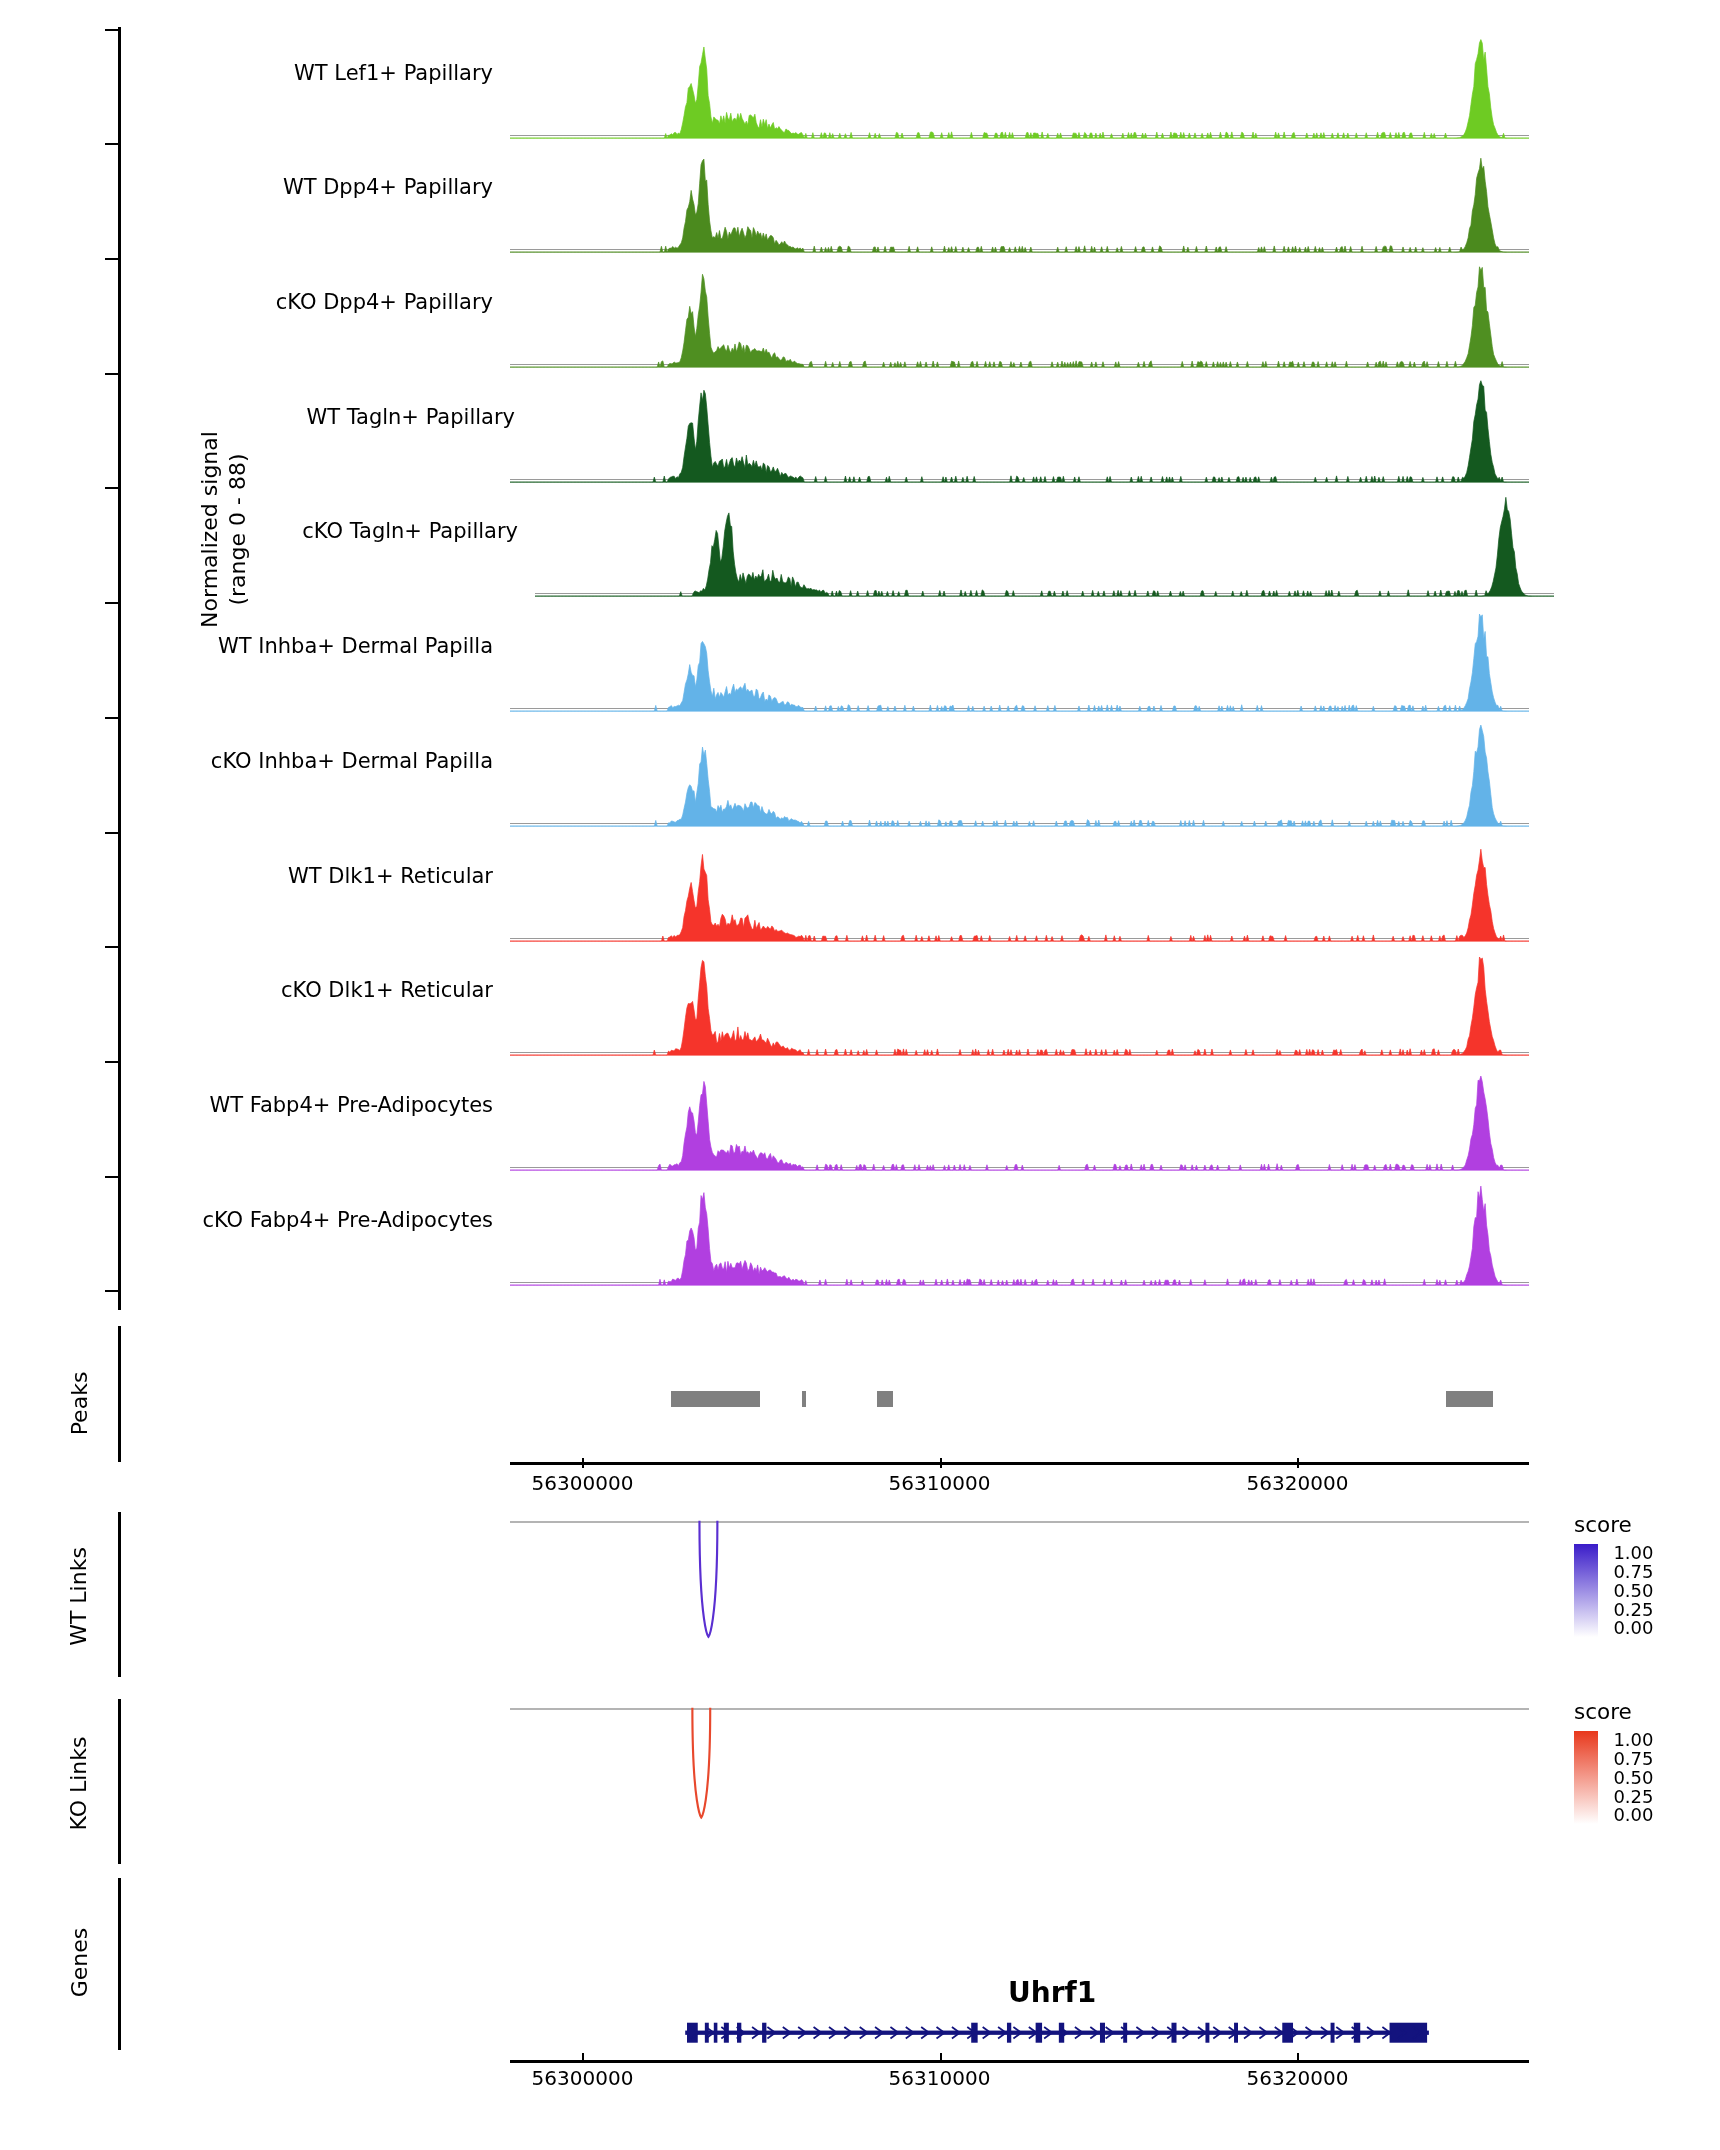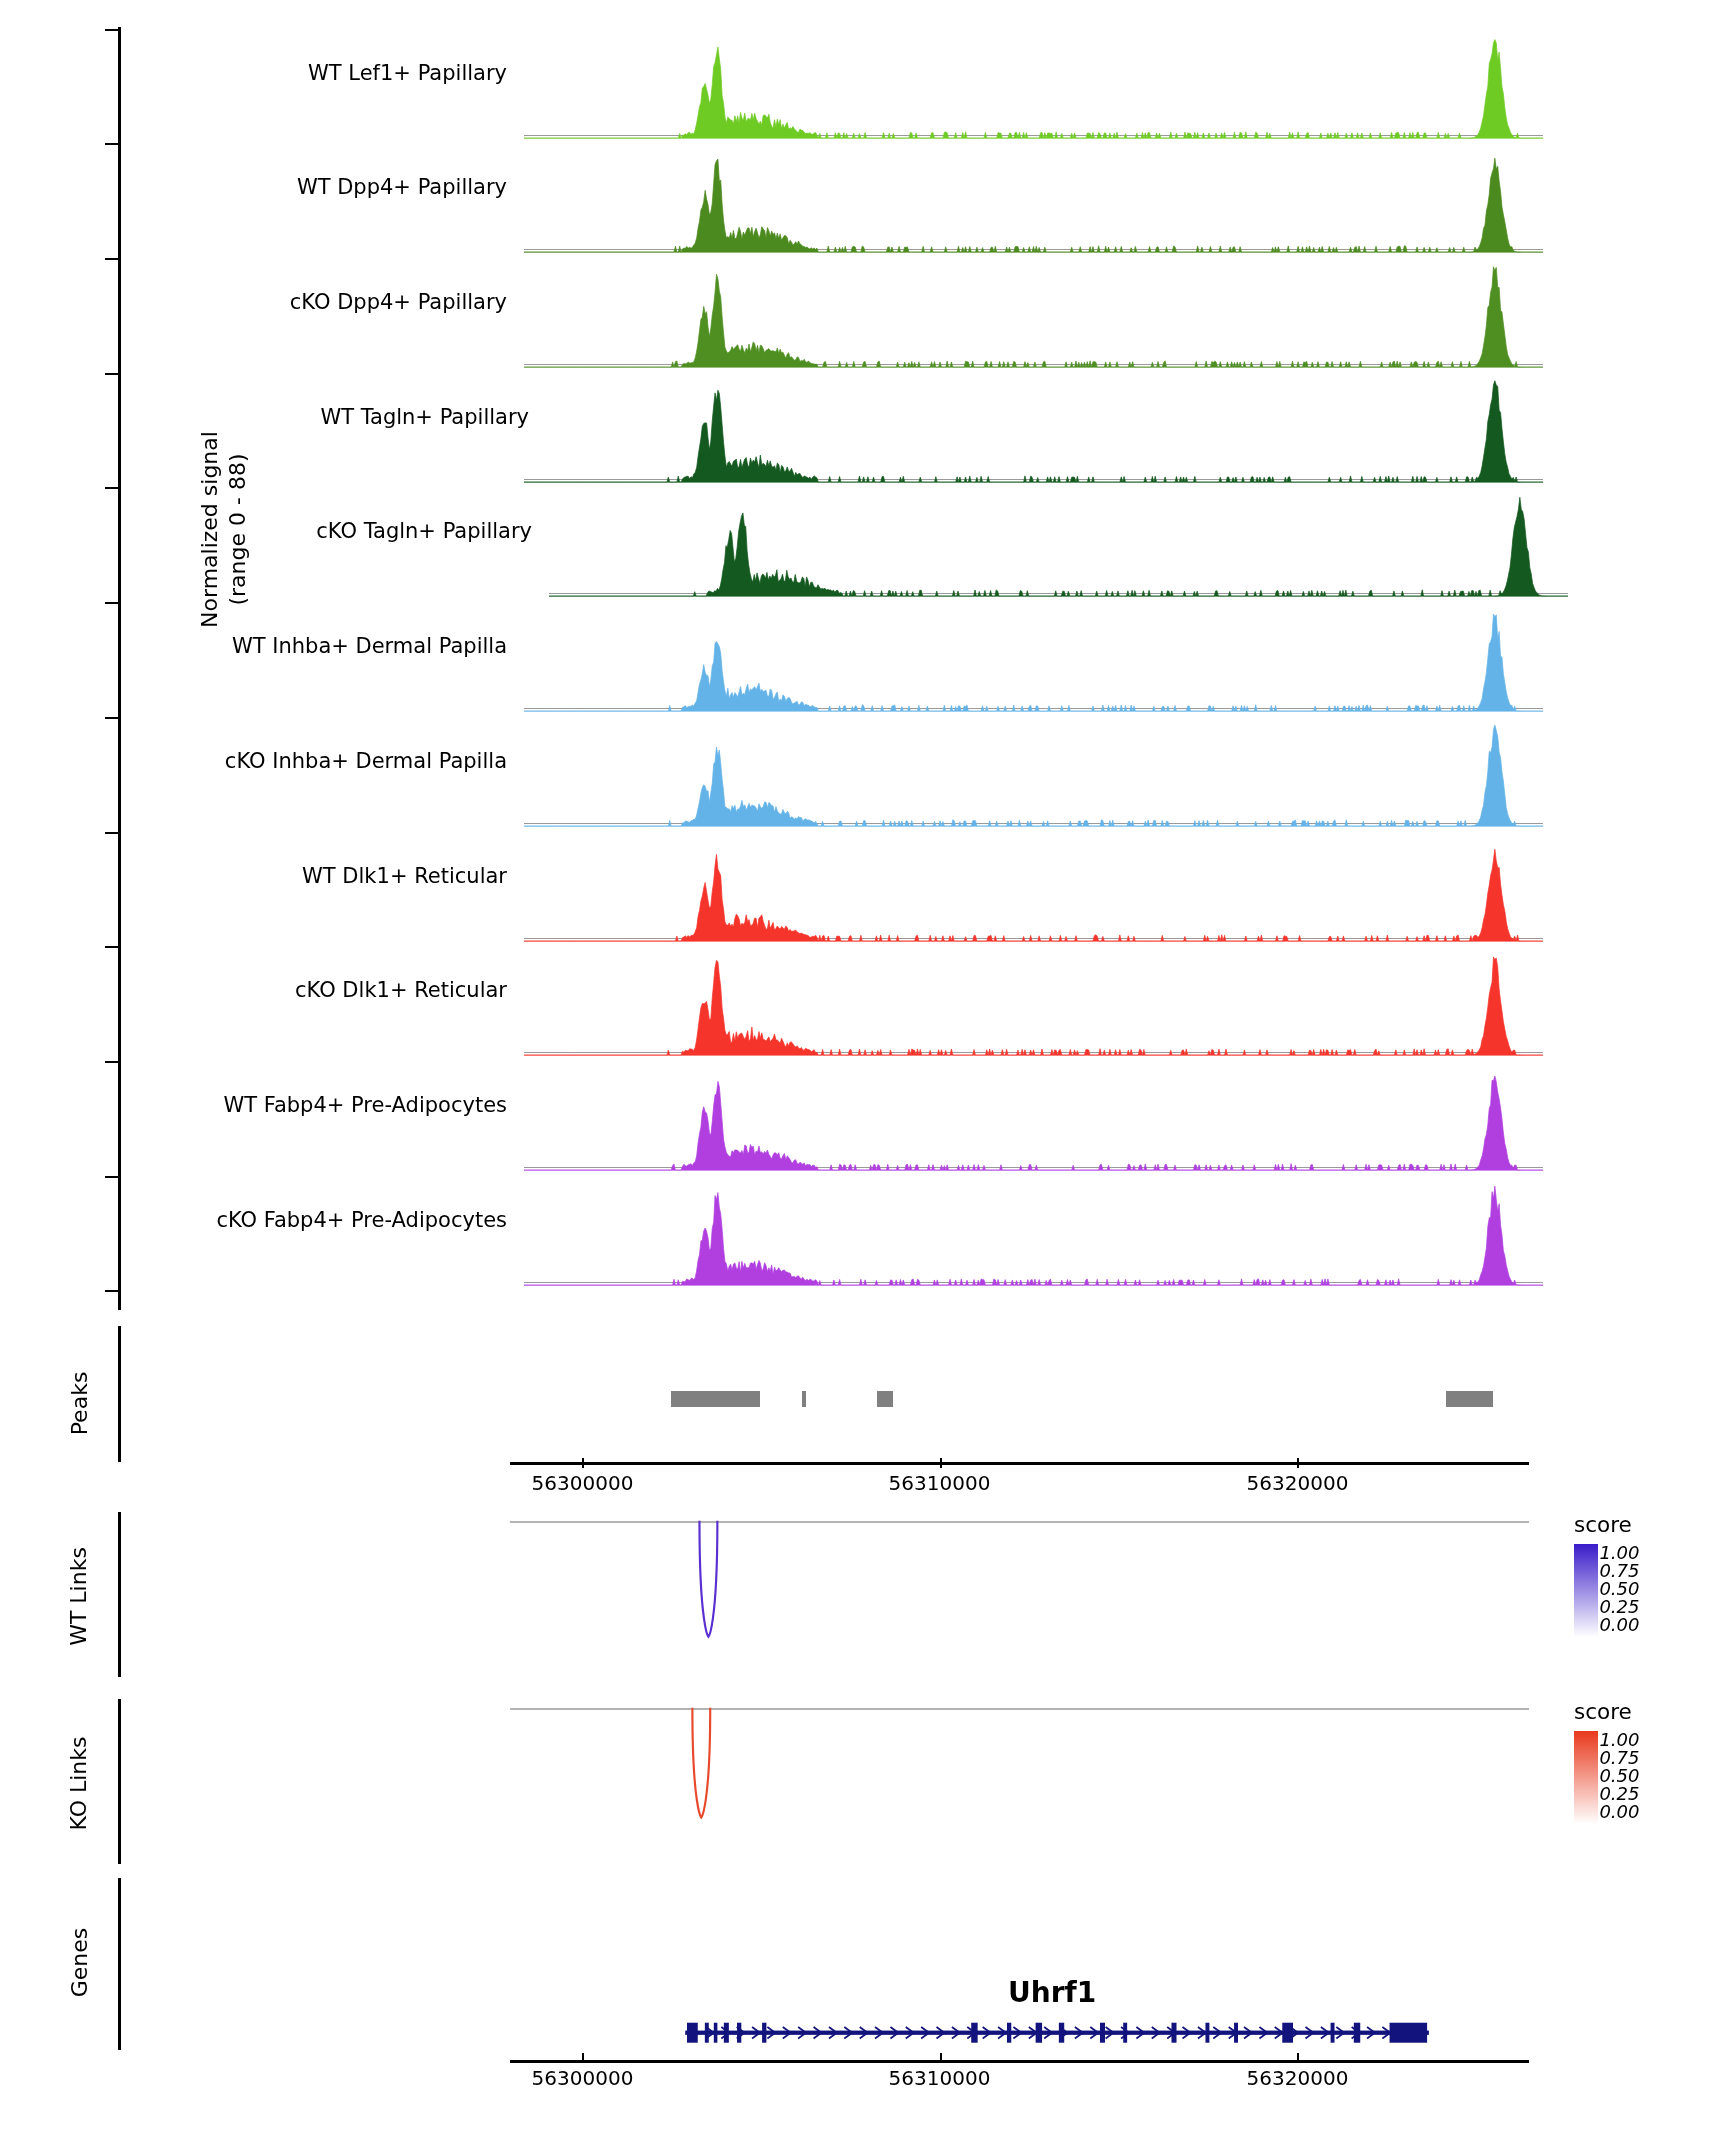--- a/index.html
+++ b/index.html
@@ -49,21 +49,21 @@
   }
   .axis-tick {
     position: absolute;
     background: #000000;
     height: 2.2px;
     width: 16px;
     left: 105px;
   }
   .track-row {
     position: absolute;
-    left: 14px;
+    left: 0;
     width: 1705px;
     height: 113px;
   }
   .track-label {
     position: absolute;
     right: 1212px;
     width: 574px;
     text-align: right;
     font-size: 21px;
     top: 32px;
@@ -158,24 +158,24 @@
     align-items: flex-start;
   }
   .legend-bar {
     width: 24.4px;
     height: 93px;
     border: 0;
   }
   .legend-ticks {
     display: flex;
     flex-direction: column;
+    justify-content: space-between;
     height: 93px;
-    margin-left: 1px;
+    margin-left: 15px;
     font-size: 18px;
-    font-style: italic;
   }
   .legend-ticks span { line-height: 1; }
 
   
   #genes-panel {
     position: absolute;
     left: 0;
     top: 1871px;
     width: 1721px;
     height: 280px;

